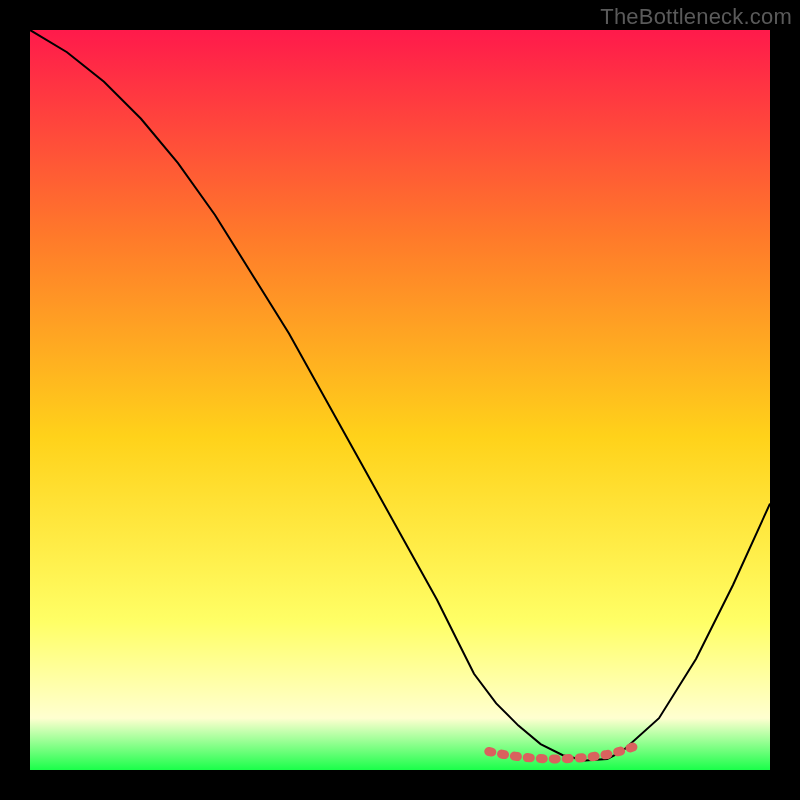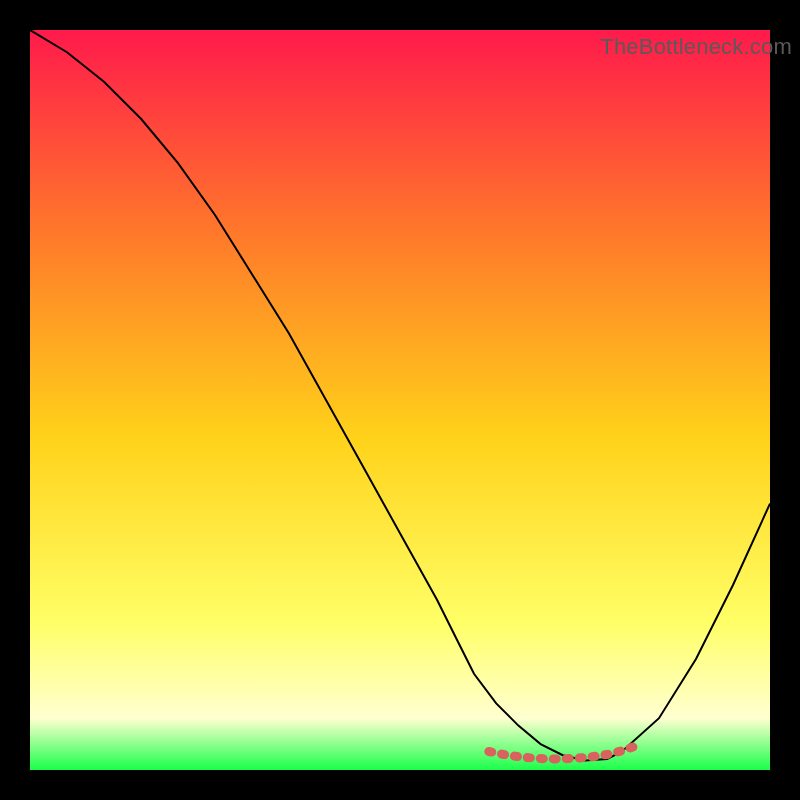--- a/index.html
+++ b/index.html
@@ -19,21 +19,20 @@
   }
   .watermark {
     position: absolute;
     top: 4px;
     right: 8px;
     color: #5a5a5a;
     font-size: 22px;
     font-weight: 500;
     letter-spacing: 0.2px;
     z-index: 10;
-    margin-top: 30px;
   }
   .plot-area {
     position: absolute;
     left: 30px;
     top: 30px;
     width: 740px;
     height: 740px;
     overflow: hidden;
   }
   .plot-area svg {

